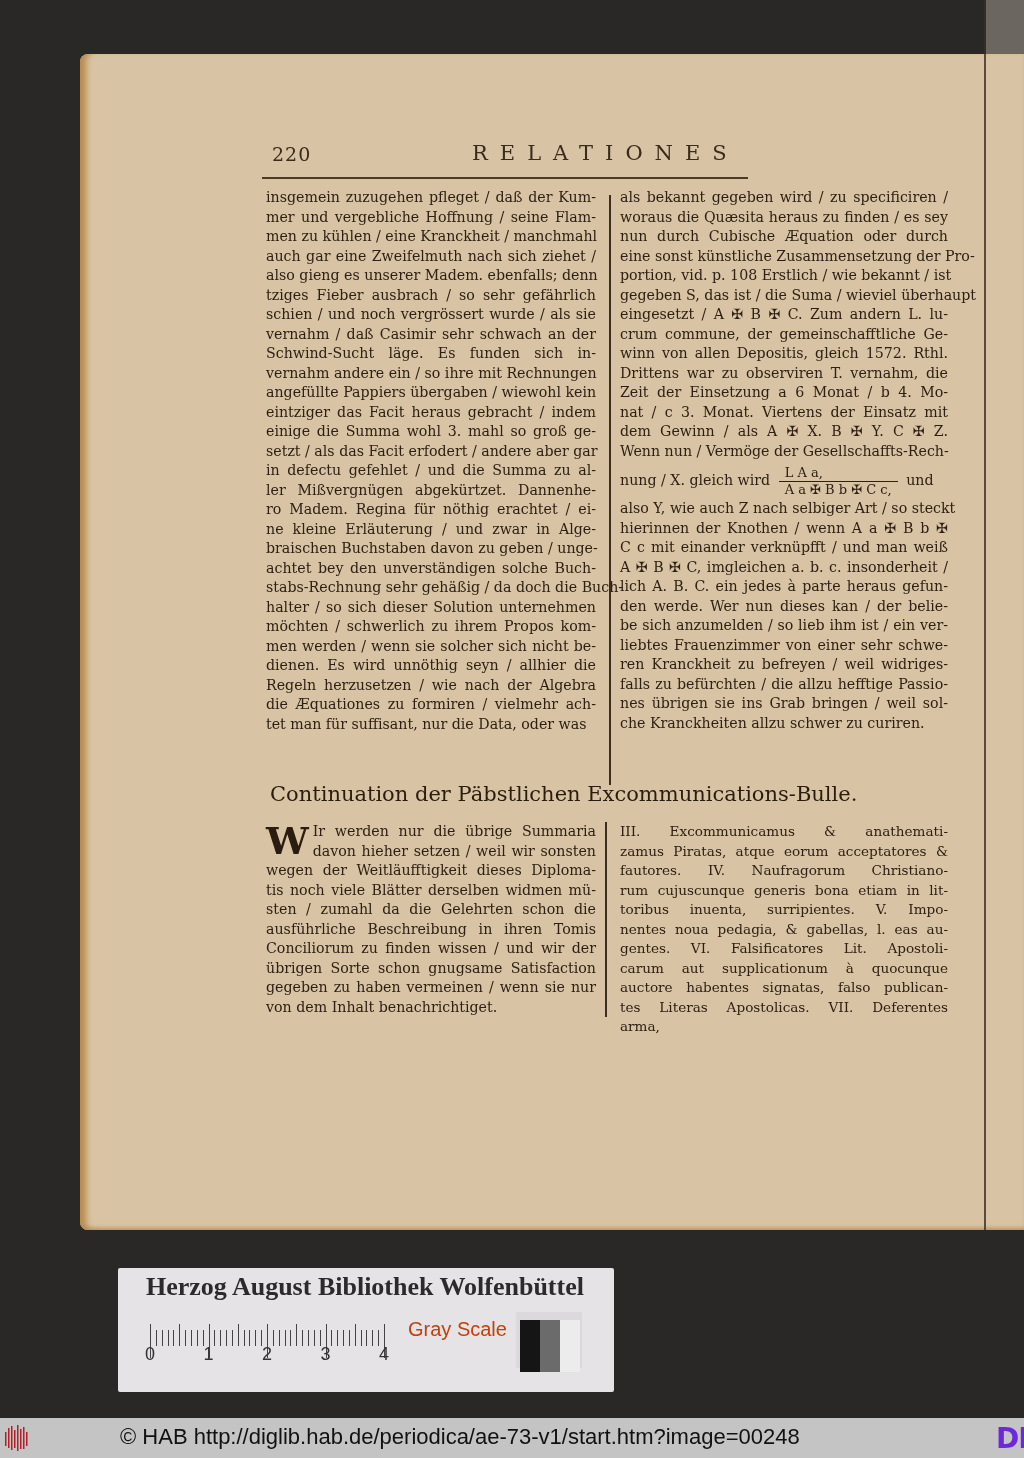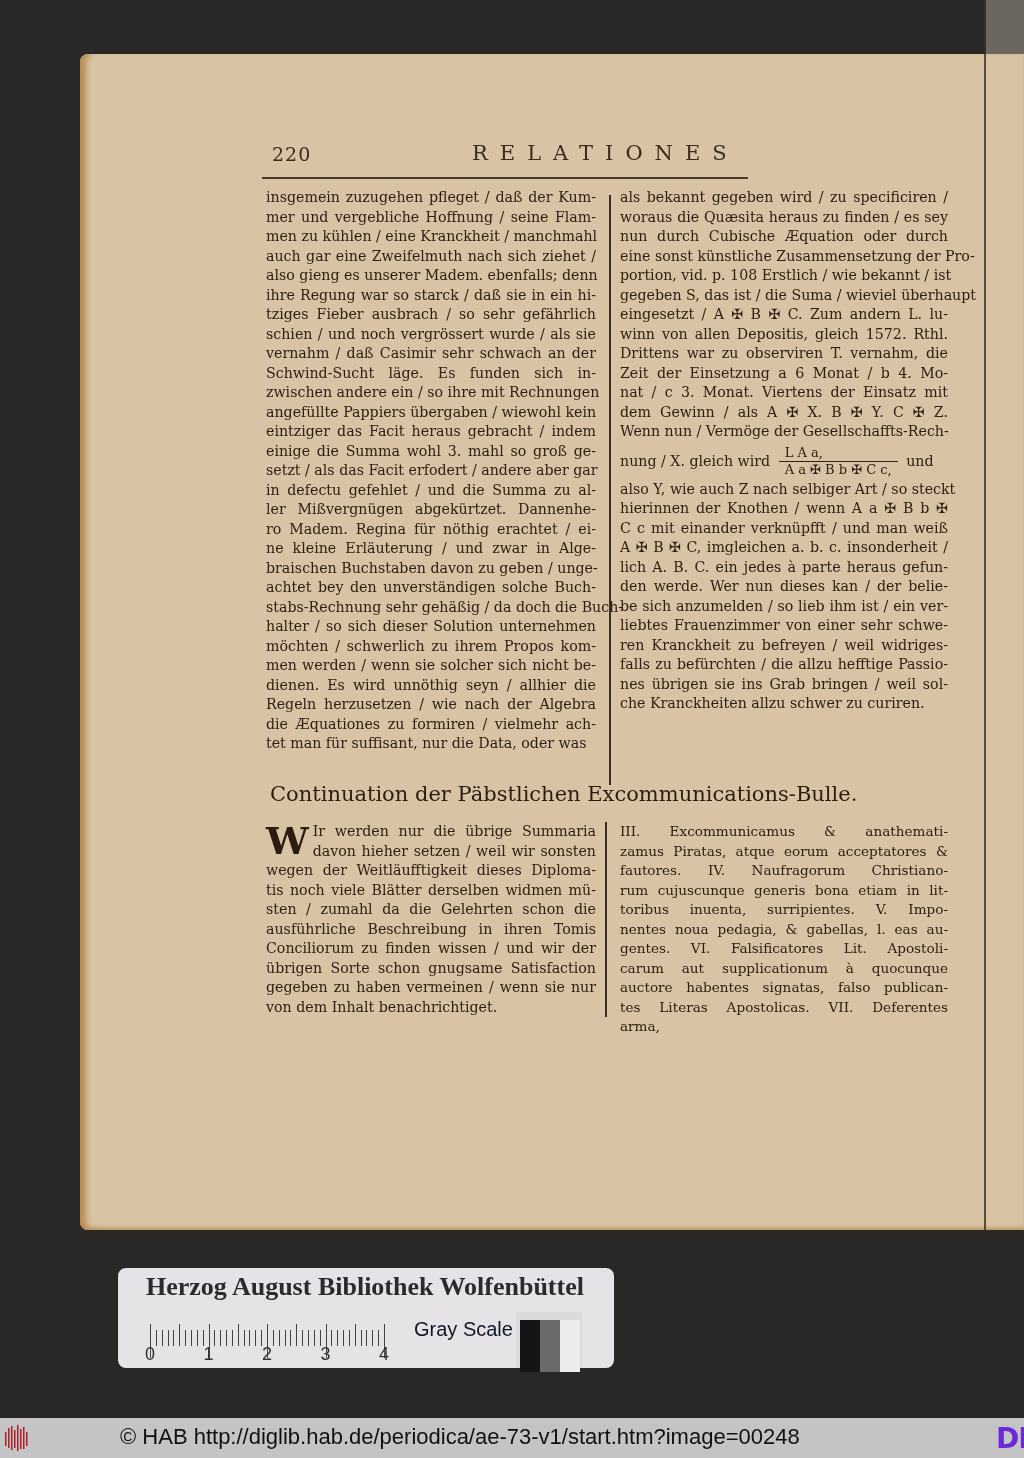--- a/index.html
+++ b/index.html
@@ -21,26 +21,26 @@
   .vr2{left:605px;top:822px;height:195px;}
   .section-title{position:absolute;left:270px;top:782px;width:680px;font-size:21px;color:#2a1d10;white-space:nowrap;}
   .col-left-bot{left:266px;top:822px;width:330px;}
   .col-right-bot{left:620px;top:822px;width:328px;font-size:13.6px;}
   .dropcap{float:left;font-size:38px;line-height:38px;font-weight:bold;margin:0 4px 0 0;color:#2a1d10;}
   .frac{display:inline-block;vertical-align:middle;text-align:center;margin:0 4px;}
   .frac .num{display:block;border-bottom:1px solid #2e2014;font-size:13px;line-height:16px;padding:0 6px;}
   .frac .den{display:block;font-size:13px;line-height:16px;padding:0 6px;}
   .formula-line{height:38px !important;line-height:38px;}
   
-  .card{position:absolute;left:118px;top:1268px;width:496px;height:100px;background:#e6e3e6;border-radius:8px;}
+  .card{position:absolute;left:118px;top:1268px;width:496px;height:124px;background:#e6e3e6;border-radius:2px;}
   .card-title{position:absolute;left:28px;top:4px;font-family:"Liberation Serif",serif;font-weight:bold;font-size:26px;color:#2d2a2d;white-space:nowrap;}
   .ruler{position:absolute;left:32px;top:50px;width:236px;height:40px;}
   .tick{position:absolute;bottom:14px;width:1px;background:#444;}
   .ruler-num{position:absolute;top:26px;font-family:"Liberation Sans",sans-serif;font-size:18px;color:#333;}
-  .gray-label{position:absolute;left:296px;top:50px;font-family:"Liberation Sans",sans-serif;font-size:20px;color:#0f172a;}
+  .gray-label{position:absolute;left:290px;top:50px;font-family:"Liberation Sans",sans-serif;font-size:20px;color:#c2410c;}
   .gray-swatch{position:absolute;left:398px;top:44px;width:66px;height:56px;background:#dcd9dc;}
   .sw{position:absolute;top:8px;height:52px;}
   
   .footer{position:absolute;left:0;top:1418px;width:1024px;height:40px;background:#c4c4c4;}
   .foot-logo{position:absolute;left:4px;top:6px;width:24px;height:28px;}
   .foot-text{position:absolute;left:120px;top:6px;font-family:"Liberation Sans",sans-serif;font-size:22px;color:#111;white-space:nowrap;}
   .dfg{position:absolute;left:996px;top:4px;font-family:"DejaVu Sans",sans-serif;font-weight:bold;font-size:28px;color:#6d28d9;letter-spacing:-1px;}
 </style>
 </head>
 <body>
@@ -54,26 +54,25 @@
   <span class="runhead">RELATIONES</span>
 </div>
 <div class="rule"></div>
 
 <div class="col col-left-top" id="lt">
     <span class="ln">insgemein zuzugehen pfleget / daß der Kum-</span>
     <span class="ln">mer und vergebliche Hoffnung / seine Flam-</span>
     <span class="ln">men zu kühlen / eine Kranckheit / manchmahl</span>
     <span class="ln">auch gar eine Zweifelmuth nach sich ziehet /</span>
     <span class="ln">also gieng es unserer Madem. ebenfalls; denn</span>
-    <span class="ln">ihre Regung war so starck / daß sie in ein hi-</span>
     <span class="ln">tziges Fieber ausbrach / so sehr gefährlich</span>
     <span class="ln">schien / und noch vergrössert wurde / als sie</span>
     <span class="ln">vernahm / daß Casimir sehr schwach an der</span>
     <span class="ln">Schwind-Sucht läge. Es funden sich in-</span>
-    <span class="ln">zwischen andere ein / so ihre mit Rechnungen</span>
+    <span class="ln">vernahm andere ein / so ihre mit Rechnungen</span>
     <span class="ln">angefüllte Pappiers übergaben / wiewohl kein</span>
     <span class="ln">eintziger das Facit heraus gebracht / indem</span>
     <span class="ln">einige die Summa wohl 3. mahl so groß ge-</span>
     <span class="ln">setzt / als das Facit erfodert / andere aber gar</span>
     <span class="ln">in defectu gefehlet / und die Summa zu al-</span>
     <span class="ln">ler Mißvergnügen abgekürtzet. Dannenhe-</span>
     <span class="ln">ro Madem. Regina für nöthig erachtet / ei-</span>
     <span class="ln">ne kleine Erläuterung / und zwar in Alge-</span>
     <span class="ln">braischen Buchstaben davon zu geben / unge-</span>
     <span class="ln">achtet bey den unverständigen solche Buch-</span>
@@ -89,20 +88,21 @@
 <div class="vrule vr1"></div>
 <div class="col col-right-top" id="rt">
   <div id="rt-a">
       <span class="ln">als bekannt gegeben wird / zu specificiren /</span>
       <span class="ln">woraus die Quæsita heraus zu finden / es sey</span>
       <span class="ln">nun durch Cubische Æquation oder durch</span>
       <span class="ln">eine sonst künstliche Zusammensetzung der Pro-</span>
       <span class="ln">portion, vid. p. 108 Erstlich / wie bekannt / ist</span>
       <span class="ln">gegeben S, das ist / die Suma / wieviel überhaupt</span>
       <span class="ln">eingesetzt / A ✠ B ✠ C. Zum andern L. lu-</span>
+      <span class="ln">crum commune, der gemeinschafftliche Ge-</span>
       <span class="ln">winn von allen Depositis, gleich 1572. Rthl.</span>
       <span class="ln">Drittens war zu observiren T. vernahm, die</span>
       <span class="ln">Zeit der Einsetzung a 6 Monat / b 4. Mo-</span>
       <span class="ln">nat / c 3. Monat. Viertens der Einsatz mit</span>
       <span class="ln">dem Gewinn / als A ✠ X. B ✠ Y. C ✠ Z.</span>
       <span class="ln last">Wenn nun / Vermöge der Gesellschaffts-Rech-</span>
     </div>
   <span class="ln formula-line last">
     <span>nung / X. gleich wird</span>
     <span class="frac">

